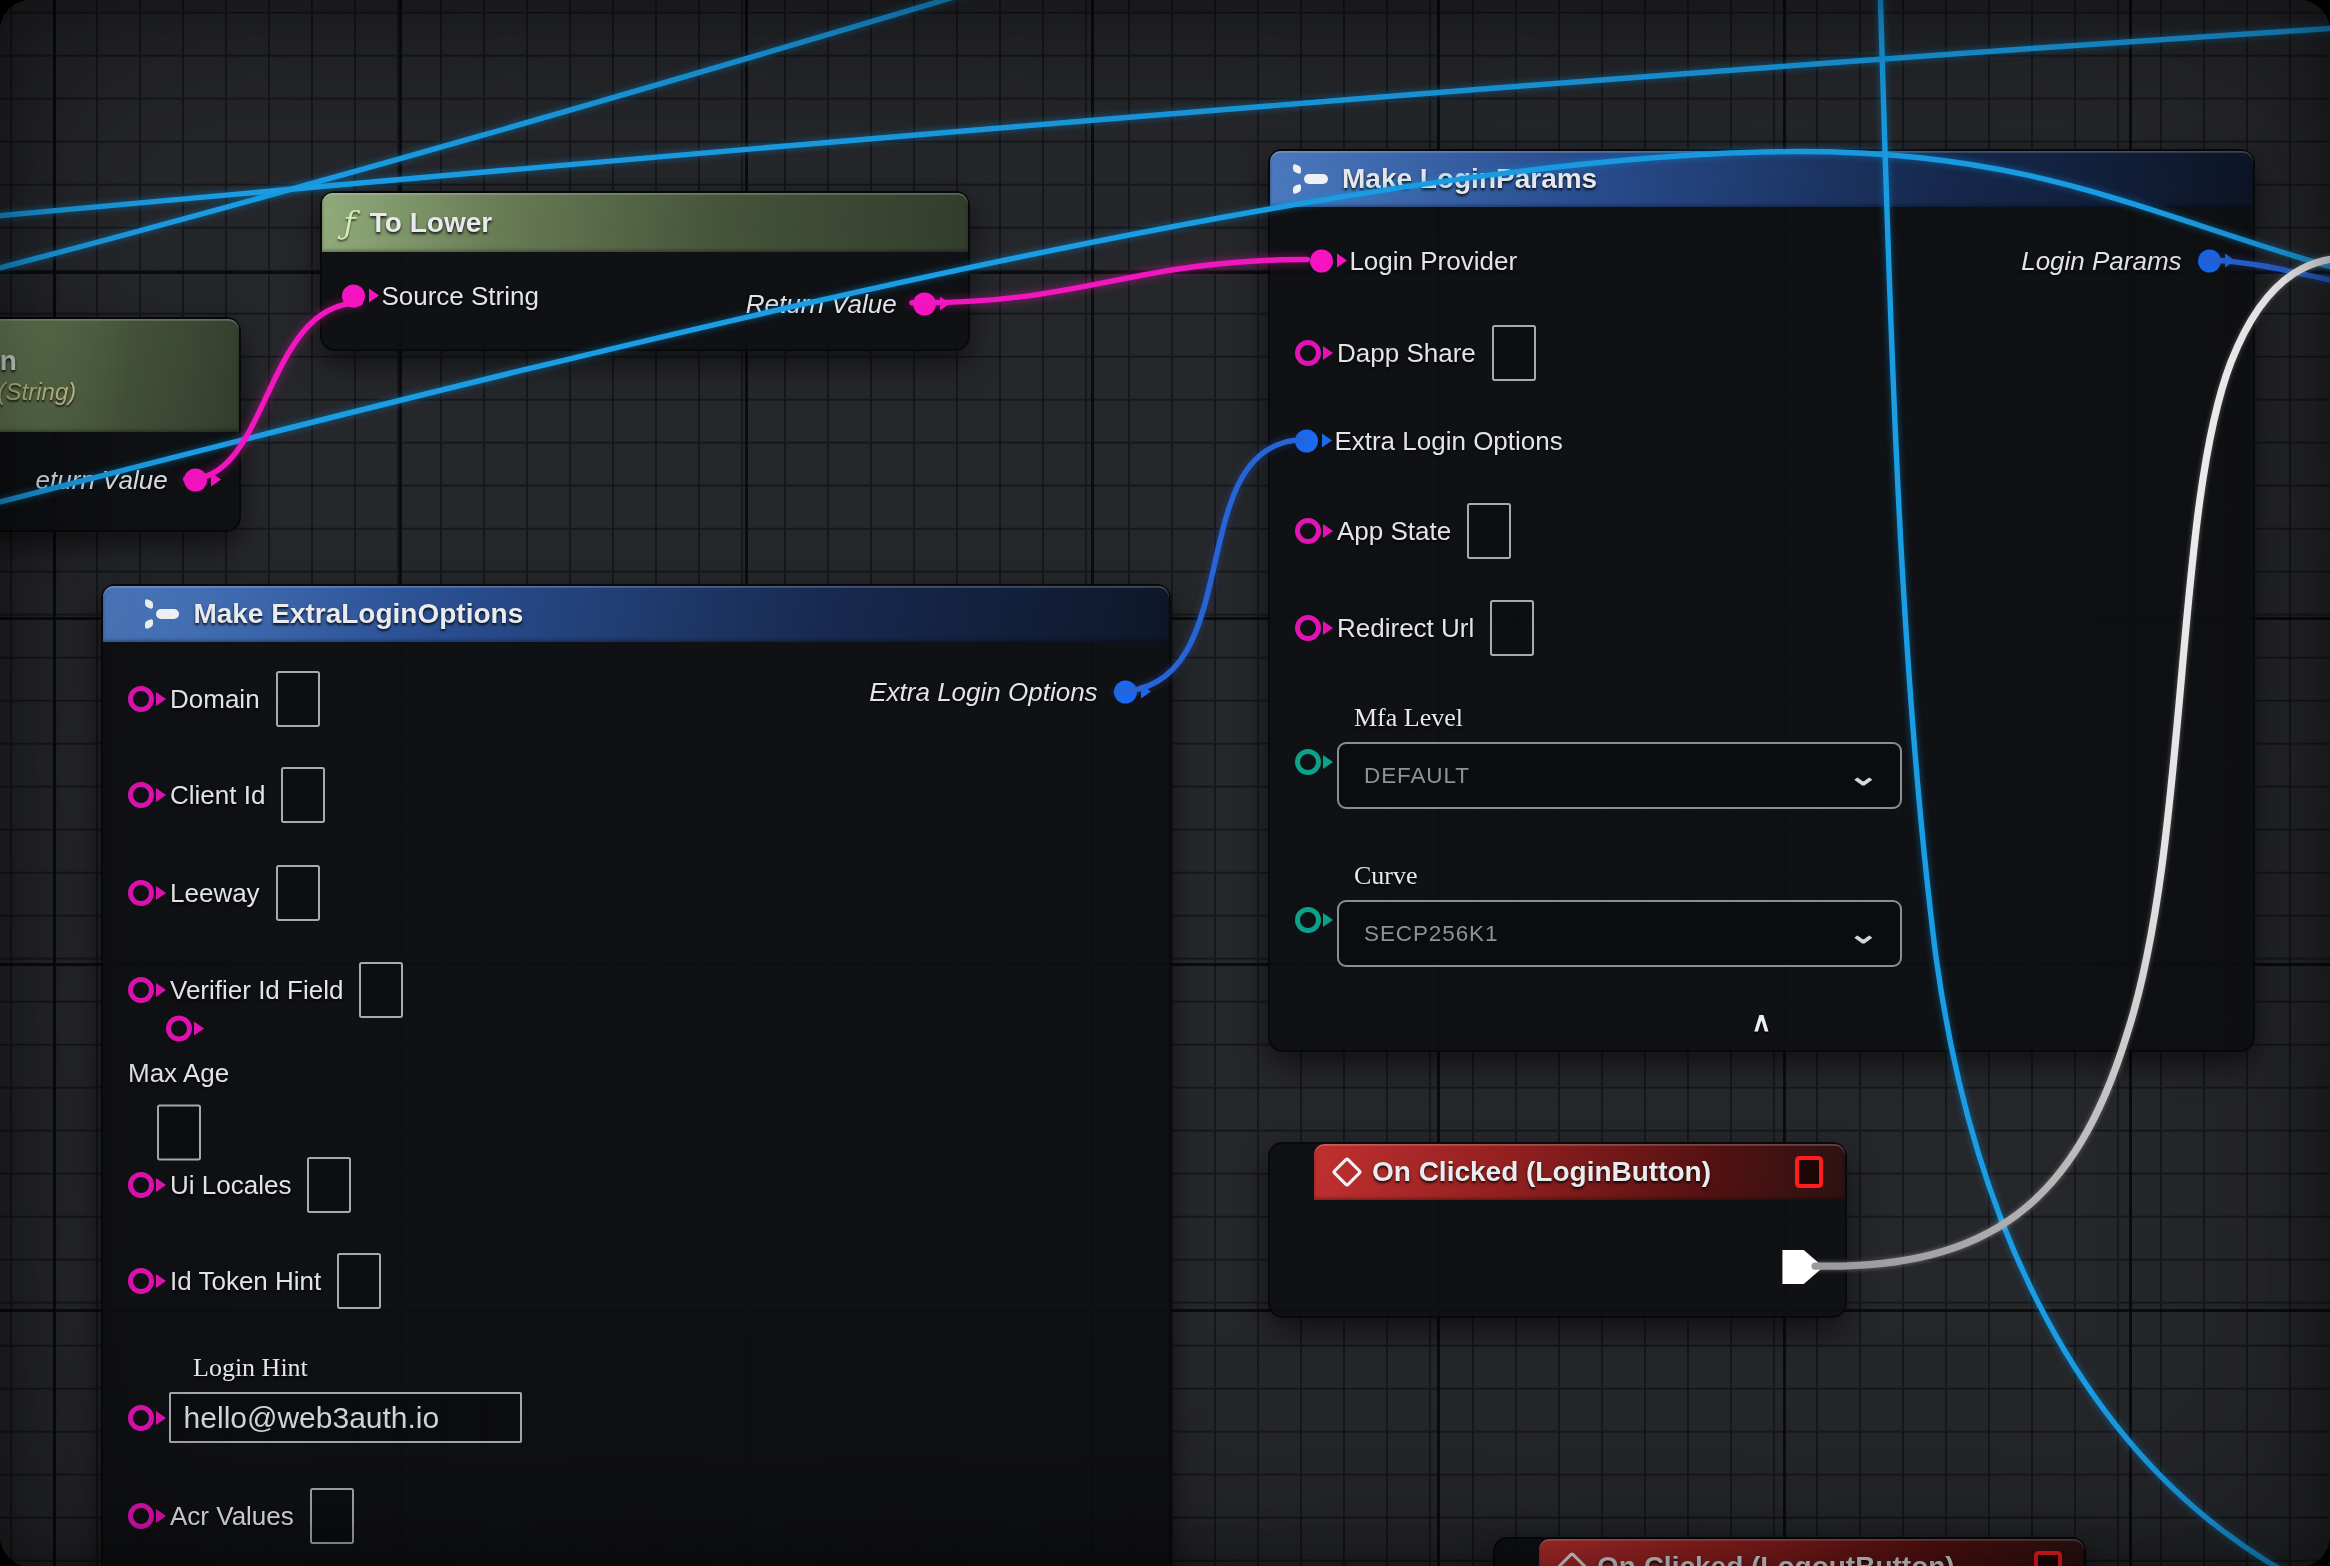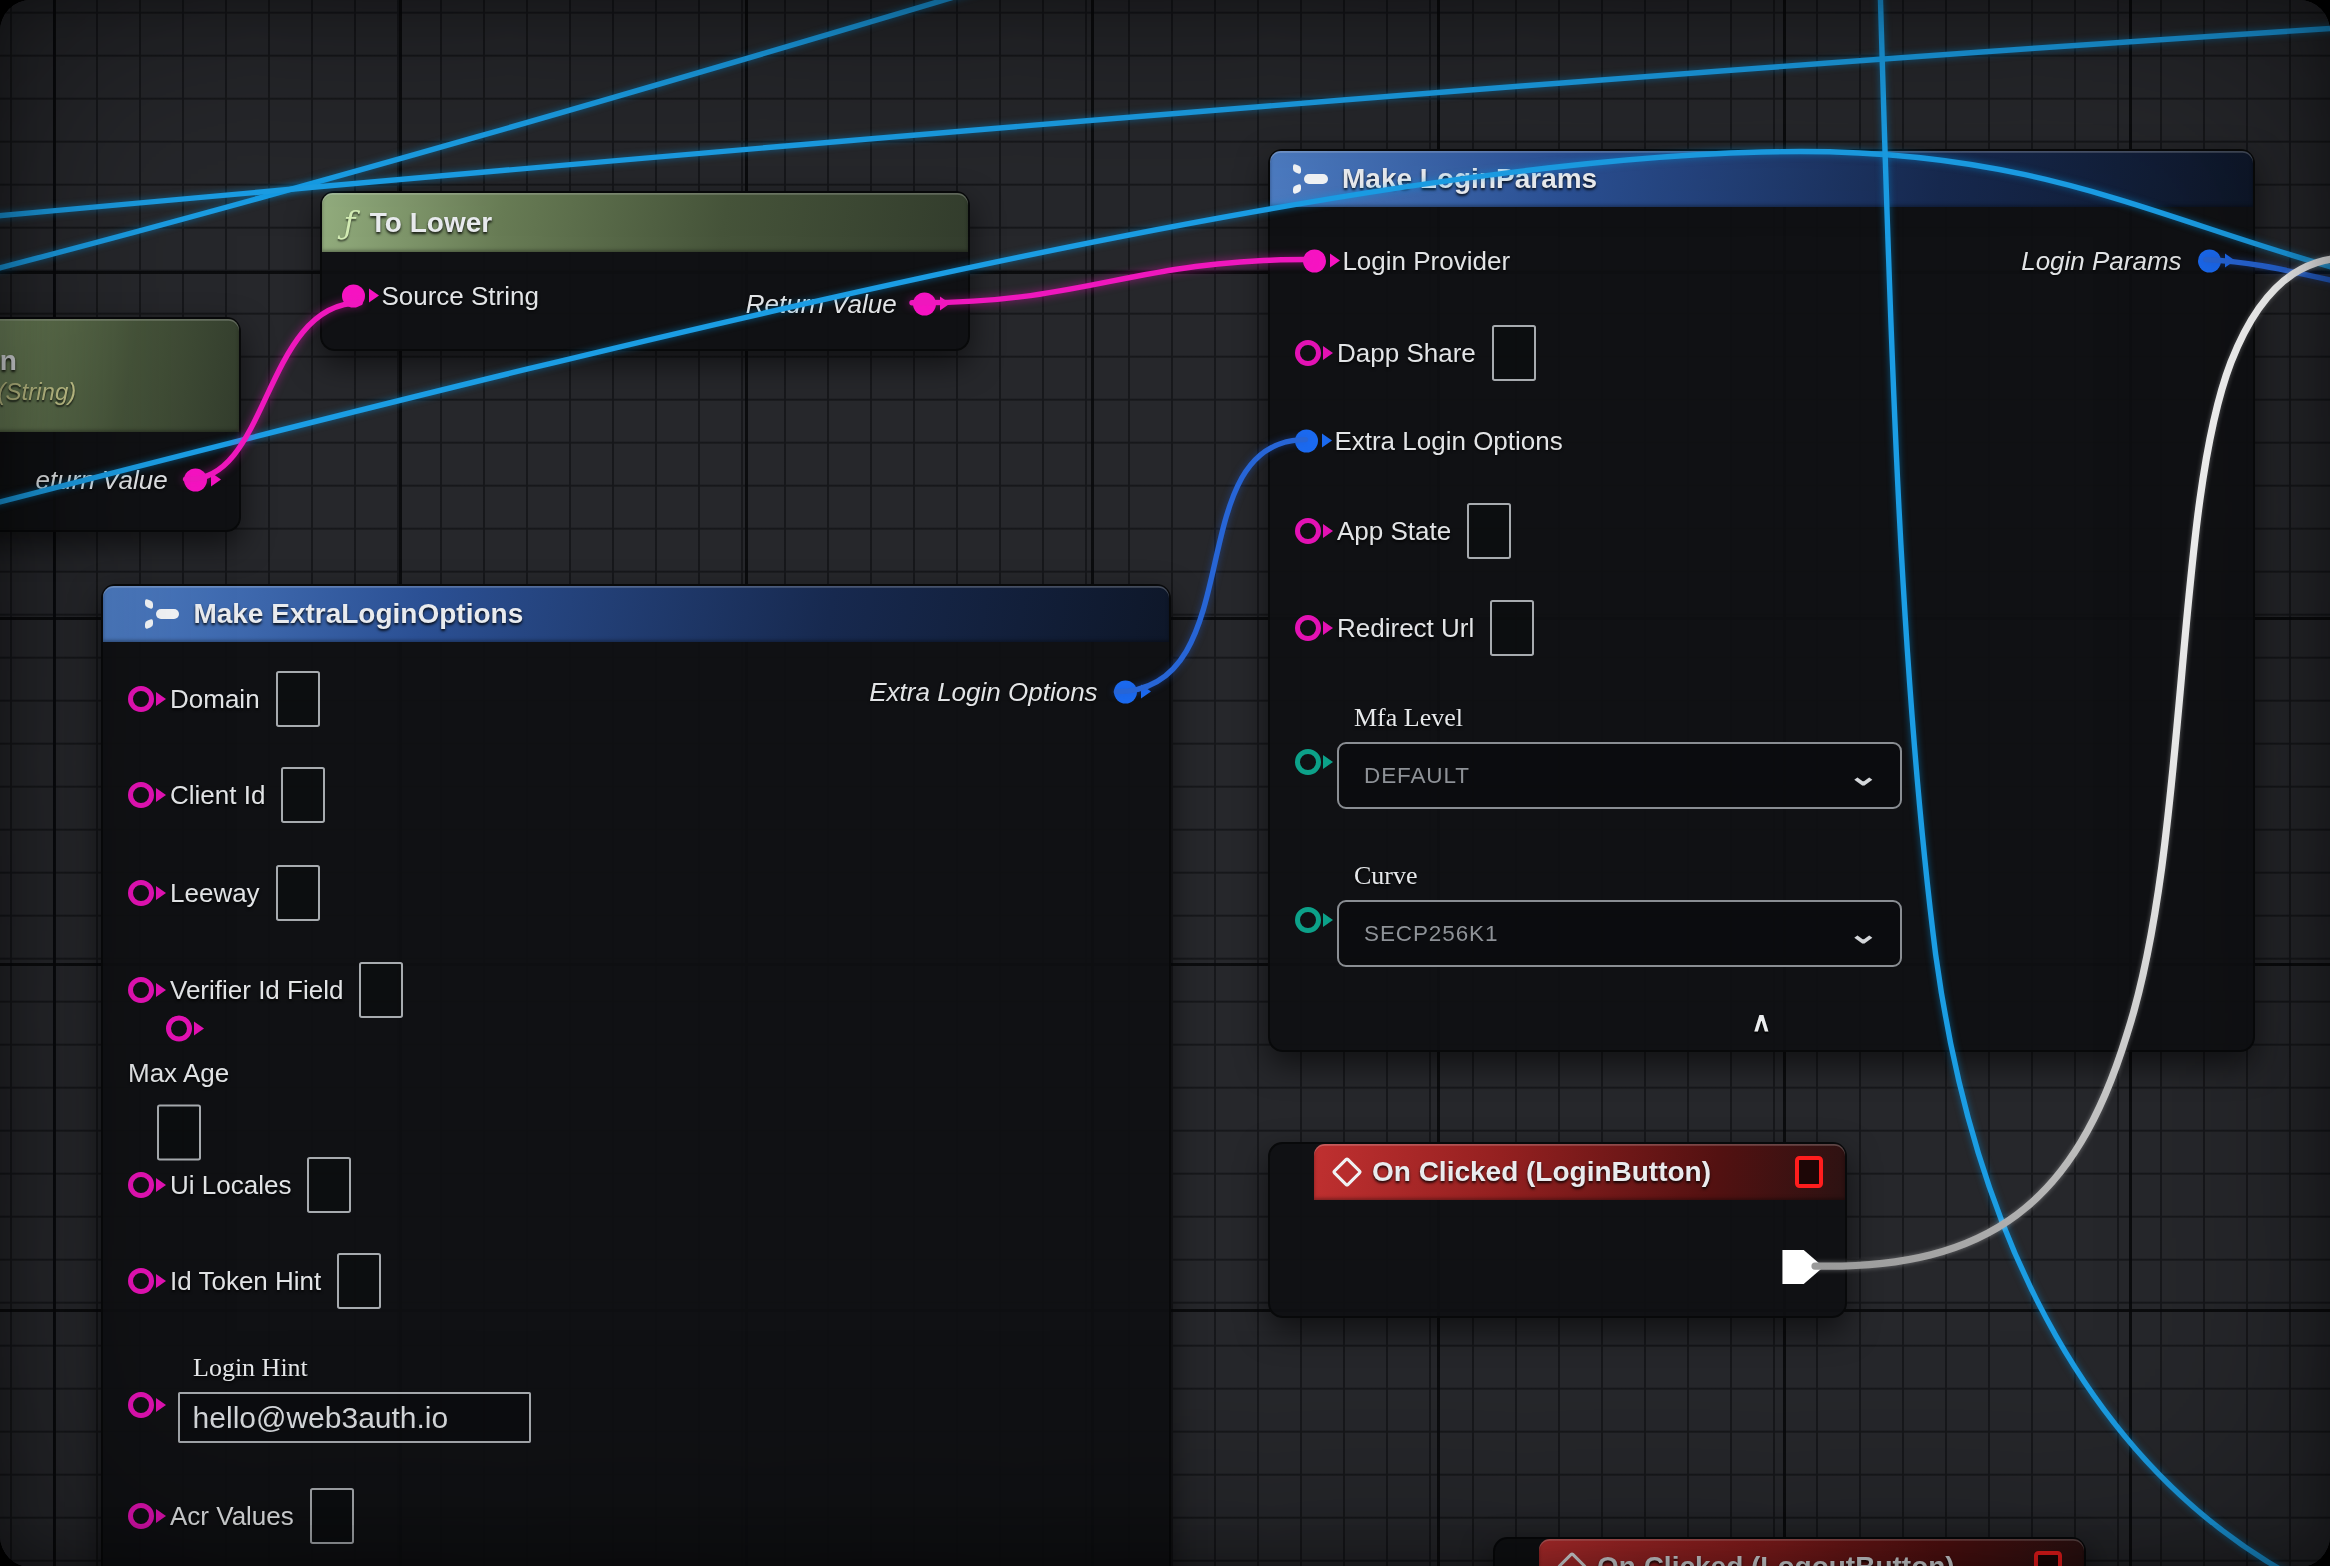--- a/index.html
+++ b/index.html
@@ -155,21 +155,21 @@
         <span class="ebox"></span>
       </div>
       <div class="row" style="top:695px;left:25px;">
         <span class="pin pink hollow"></span>
         <span class="plabel">Id Token Hint</span>
         <span class="ebox"></span>
       </div>
 
       <div style="position:absolute;left:25px;top:767px;">
         <div class="fieldlabel" style="margin-left:65px;">Login Hint</div>
-        <div style="display:flex;gap:24px;">
+        <div style="display:flex;align-items:center;gap:15px;">
           <span class="pin pink hollow"></span>
           <span class="tinput" style="width:324px;">hello@web3auth.io</span>
         </div>
       </div>
 
       <div class="row" style="top:930px;left:25px;">
         <span class="pin pink hollow"></span>
         <span class="plabel">Acr Values</span>
         <span class="ebox"></span>
       </div>
@@ -178,21 +178,21 @@
     <div class="node" style="left:1268px;top:149px;width:983px;height:899px;">
       <div class="nhead blue" style="height:56px;">
         <span class="msicon">
             <i class="d1"></i>
             <i class="d2"></i>
             <i class="bar"></i>
           </span>
         <span class="ntitle">Make LoginParams</span>
       </div>
 
-      <div class="row" style="top:110px;left:33px;">
+      <div class="row" style="top:110px;left:40px;">
         <span class="pin pink filled"></span>
         <span class="plabel">Login Provider</span>
       </div>
       <div class="row out" style="top:110px;right:32px;">
         <span class="plabel">Login Params</span>
         <span class="pin bluep filled"></span>
       </div>
 
       <div class="row" style="top:202px;left:25px;">
         <span class="pin pink hollow"></span>

